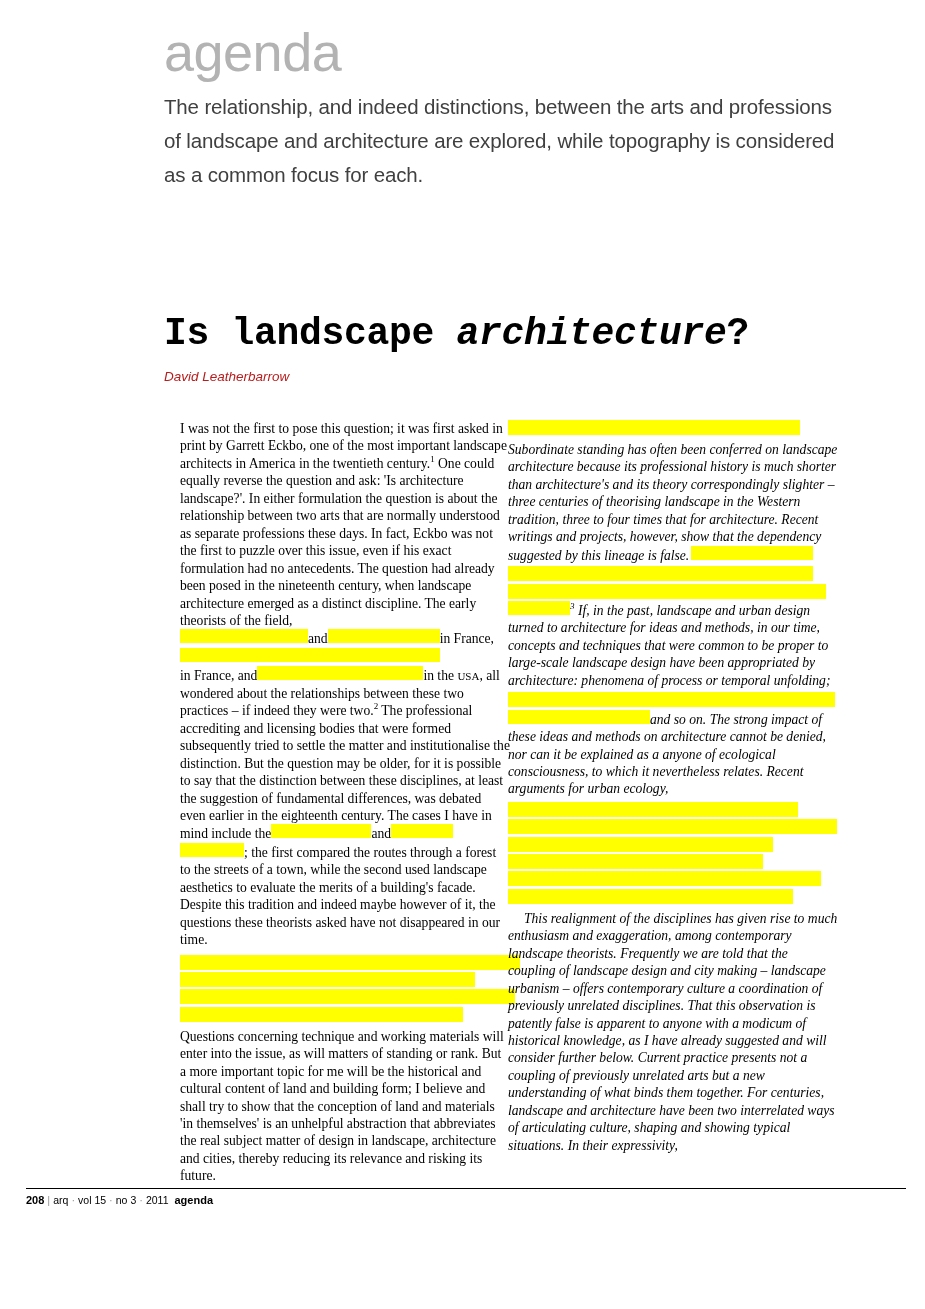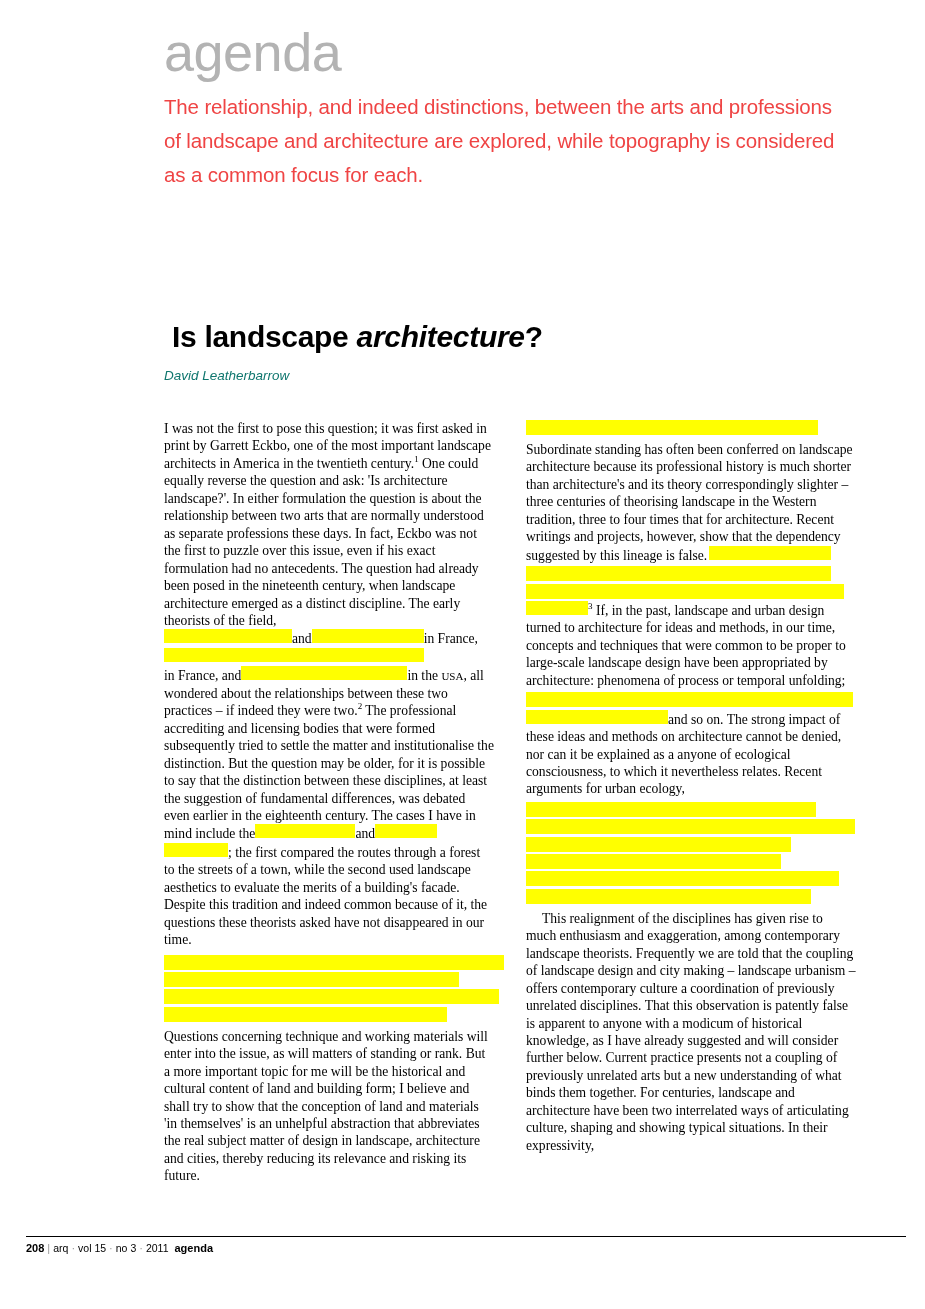--- a/index.html
+++ b/index.html
@@ -35,69 +35,69 @@
     line-height: 56px;
     font-weight: normal;
     color: #b3b3b3;
     letter-spacing: -0.5px;
     margin: 0;
   }
   .masthead-strap {
     font-family: "Liberation Sans", sans-serif;
     font-size: 20.5px;
     line-height: 34px;
-    color: #ef4444;
+    color: #404040;
     margin: 10px 0 0 0;
     width: 690px;
     letter-spacing: -0.15px;
   }
 
   
   .article-head {
     position: absolute;
     left: 164px;
     top: 312px;
     width: 700px;
   }
   .article-title {
-    font-family: Liberation Sans, sans-serif;
-    font-size: 30px;
-    font-weight: bold;
-    margin: 8px;
+    font-family: Liberation Mono, monospace;
+    font-size: 38px;
+    font-weight: bold;
+    margin: 0;
     letter-spacing: -0.3px;
   }
   .article-title .ital {
     font-style: italic;
     font-weight: bold;
   }
   .article-author {
     font-family: "Liberation Sans", sans-serif;
     font-size: 13.5px;
     font-style: italic;
     margin: 14px 0 0 0;
-    color: #0f766e;
+    color: #b91c1c;
   }
 
   
   .columns {
     position: absolute;
     left: 164px;
     top: 420px;
     width: 697px;
   }
   .col {
     position: absolute;
     top: 0;
     width: 330px;
     font-size: 13.6px;
     line-height: 17.45px;
     text-align: left;
   }
-  .col-left { left: 0; }
-  .col-right { left: 362px; }
+  .col-left { left: 16px; }
+  .col-right { left: 344px; font-style: italic; }
 
   .col p {
     margin: 0;
   }
   .col p.indent {
     text-indent: 16px;
   }
   .sc {
     font-variant: small-caps;
     font-size: 15px;
@@ -123,21 +123,21 @@
     margin-bottom: 2.4px;
   }
   .hl-block {
     margin: 6px 0 6px 0;
   }
 
   
   .footer {
     position: absolute;
     left: 26px;
-    top: 1236px;
+    top: 1188px;
     width: 880px;
     border-top: 1px solid #000;
     padding-top: 5px;
     font-family: "Liberation Sans", sans-serif;
     font-size: 11px;
     color: #000;
   }
   .footer .pagenum {
     font-weight: bold;
   }
@@ -171,21 +171,21 @@
   <div class="columns">
 
     <div class="col col-left">
 
       <p><span>I was not the first to pose this question; it was first asked in print by Garrett Eckbo, one of the most important landscape architects in America in the twentieth century.</span><sup>1</sup><span> One could equally reverse the question and ask: 'Is architecture landscape?'. In either formulation the question is about the relationship between two arts that are normally understood as separate professions these days. In fact, Eckbo was not the first to puzzle over this issue, even if his exact formulation had no antecedents.  The question had already been posed in the nineteenth century, when landscape architecture emerged as a distinct discipline. The early theorists of the field,</span>
       </p>
 
       <p>
         <span class="hl" style="width:128px"></span><span>and</span><span class="hl" style="width:112px"></span><span>in France,</span><span class="hl" style="width:260px"></span><br>
         <span>in France, and</span><span class="hl" style="width:166px"></span><span>in the </span><span class="sc">usa</span><span>, all wondered about the relationships between these two practices – if indeed they were two.</span><sup>2</sup><span> The professional accrediting and licensing bodies that were formed subsequently tried to settle the matter and institutionalise the distinction. But the question may be older, for it is possible to say that the distinction between these disciplines, at least the suggestion of fundamental differences, was debated even earlier in the eighteenth century. The cases I have in mind include the</span><span class="hl" style="width:100px"></span><span>and</span><span class="hl" style="width:62px"></span><br>
-        <span class="hl" style="width:64px"></span><span>; the first compared the routes through a forest to the streets of a town, while the second used landscape aesthetics to evaluate the merits of a building's facade. Despite this tradition and indeed common because of it, the questions these theorists asked have not disappeared in our time.</span>
+        <span class="hl" style="width:64px"></span><span>; the first compared the routes through a forest to the streets of a town, while the second used landscape aesthetics to evaluate the merits of a building's facade. Despite this tradition and indeed maybe however of it, the questions these theorists asked have not disappeared in our time.</span>
       </p>
 
       <div class="hl-block">
         <div class="hl-line" style="width:340px"></div>
         <div class="hl-line" style="width:295px"></div>
         <div class="hl-line" style="width:335px"></div>
         <div class="hl-line" style="width:283px"></div>
       </div>
 
       <p>Questions concerning technique and working materials will enter into the issue, as will matters of standing or rank. But a more important topic for me will be the historical and cultural content of land and building form; I believe and shall try to show that the conception of land and materials 'in themselves' is an unhelpful abstraction that abbreviates the real subject matter of design in landscape, architecture and cities, thereby reducing its relevance and risking its future.</p>

